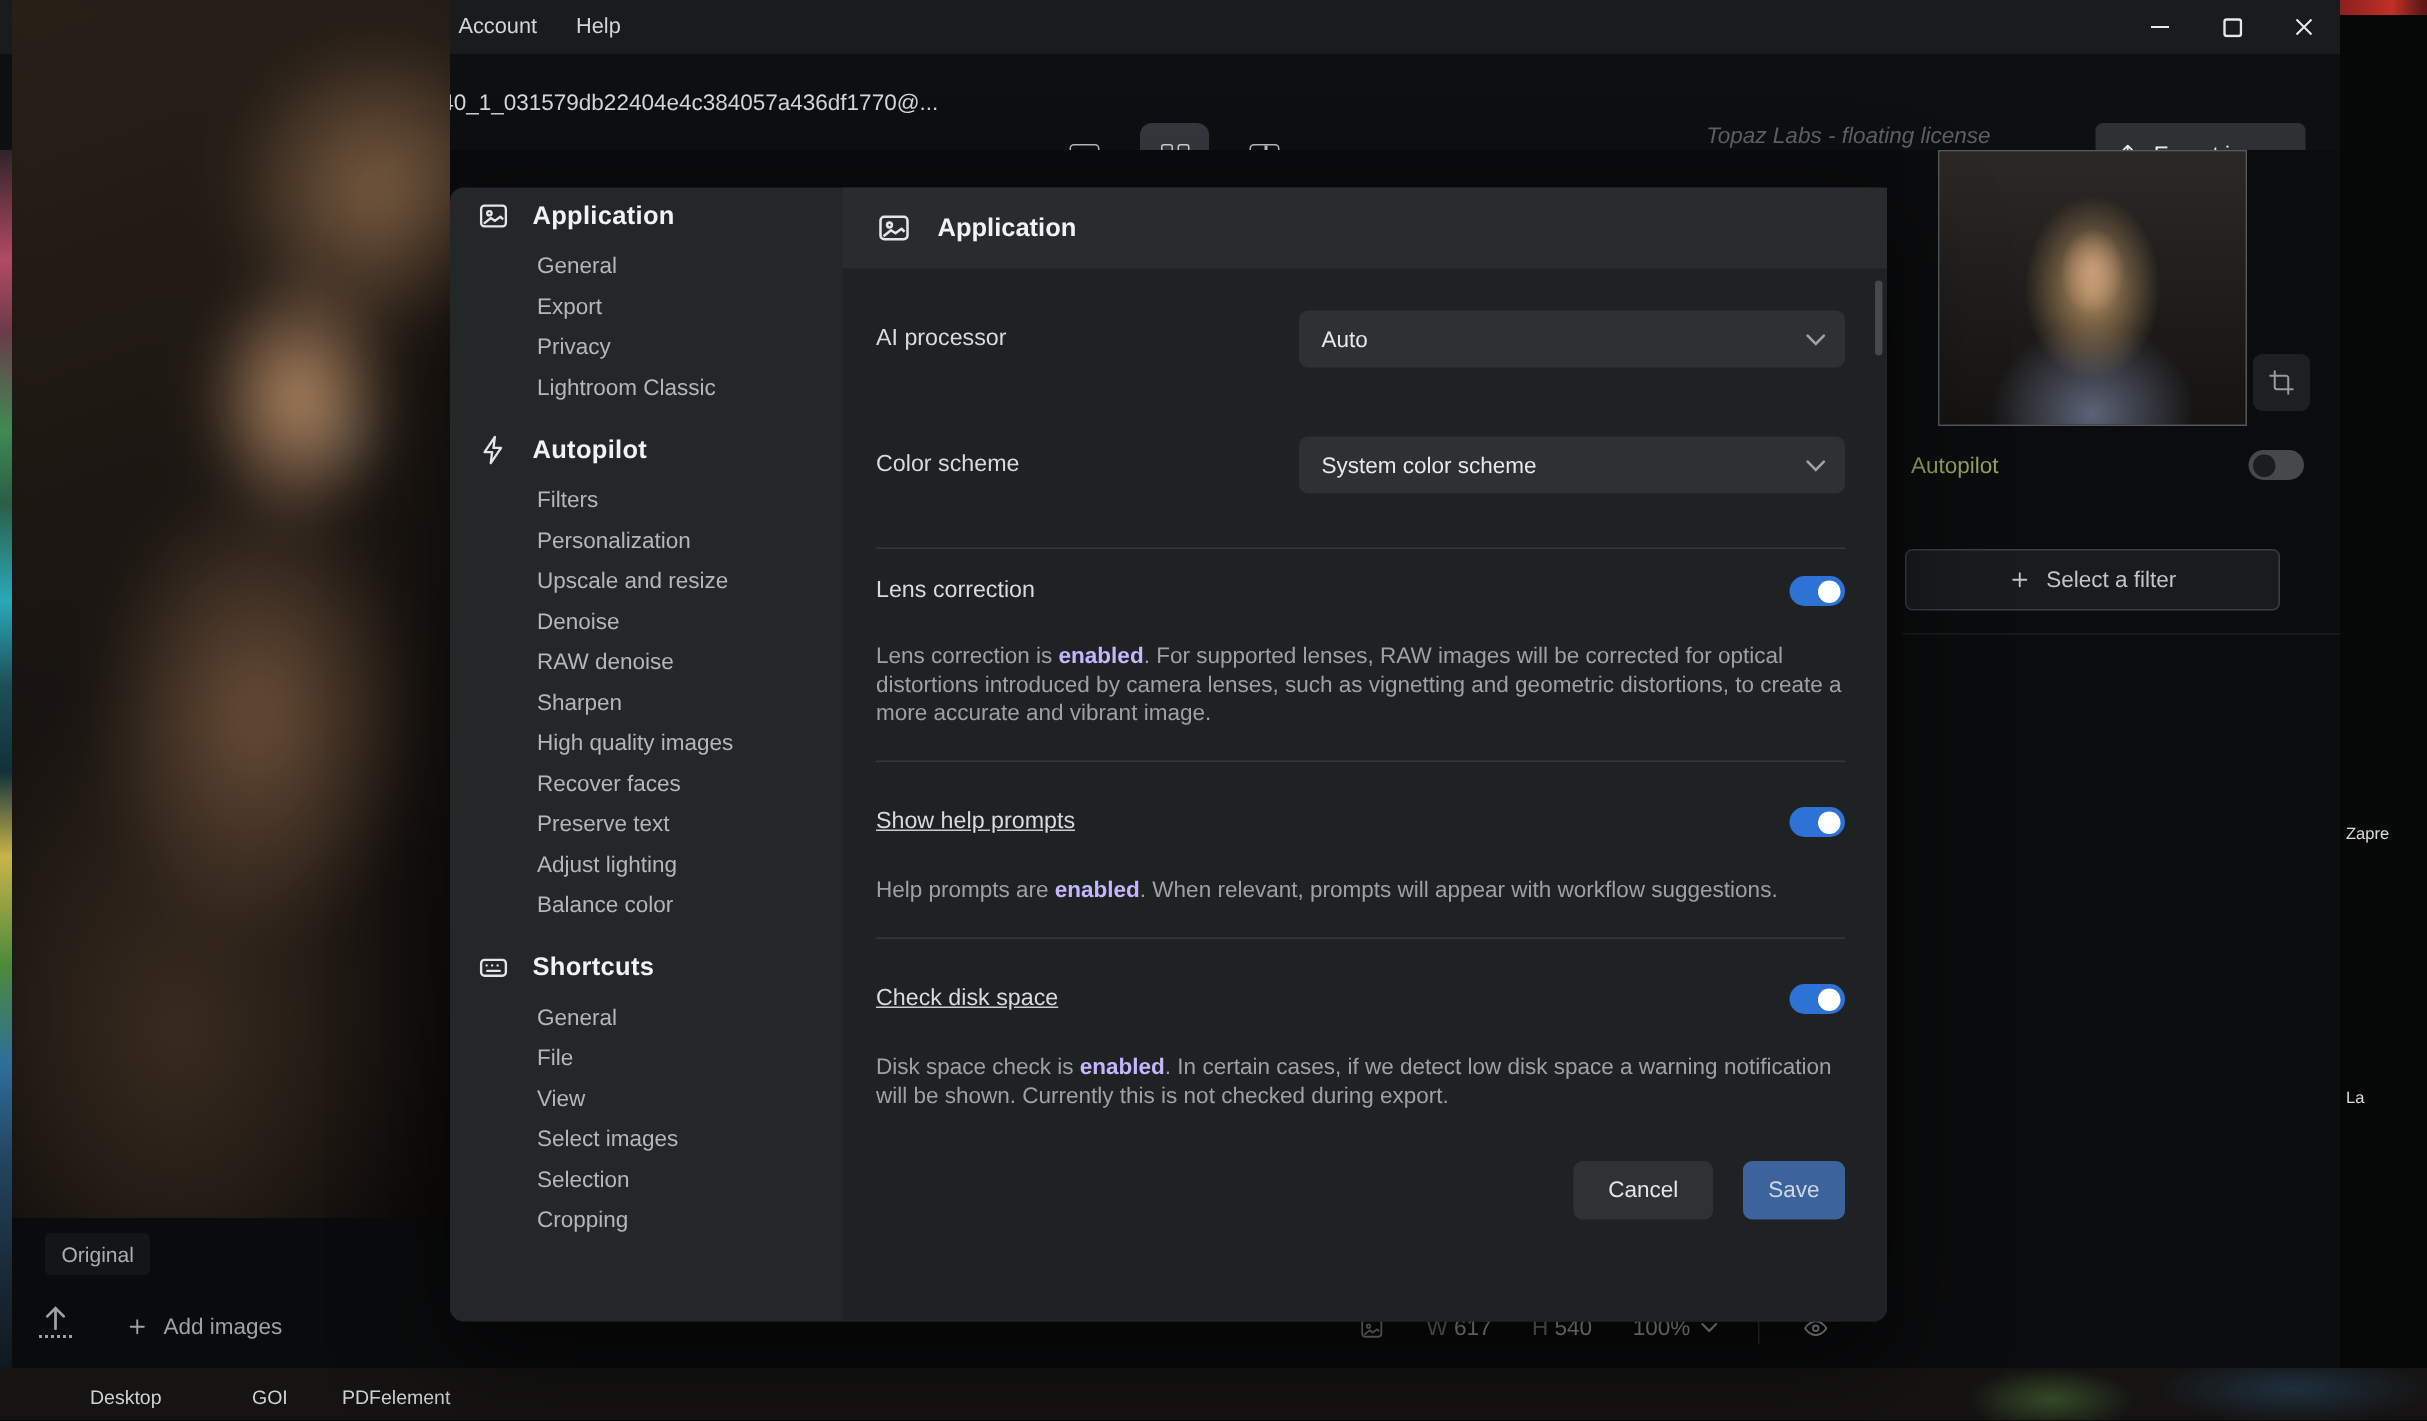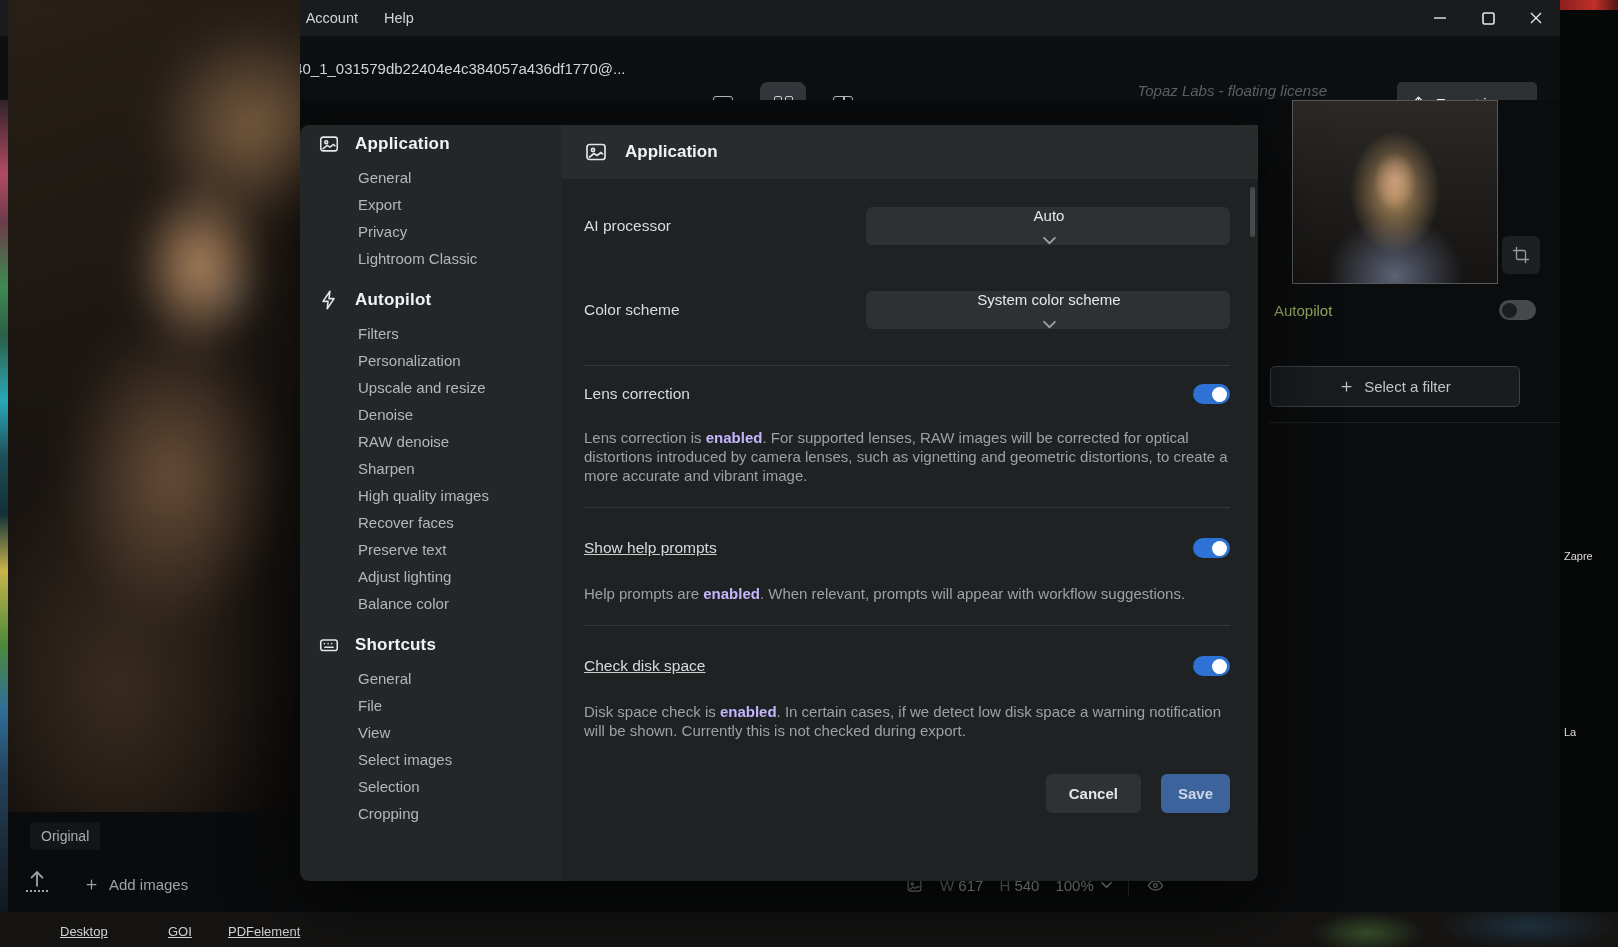--- a/index.html
+++ b/index.html
@@ -79,35 +79,35 @@
   .toggle { width:37px; height:20px; border-radius:10px; background:#2d72d4; position:relative; cursor:pointer; flex:none; }
   .toggle .knob { position:absolute; top:2.5px; right:3px; width:15px; height:15px; border-radius:50%; background:#fff; }
   .toggle.off { background:#45494c; }
   .toggle.off .knob { right:auto; left:3px; background:#1b1e1f; }
 
   
   .bb-upload { position:absolute; left:26px; top:870px; width:26px; color:#9ea2a4; }
   .bb-upload .dash { margin-top:3px; border-bottom:2px dotted #9ea2a4; width:22px; }
   .bb-add { position:absolute; left:84px; top:876px; display:flex; align-items:center; gap:10px;
             color:#9ea2a4; font-size:15px; cursor:pointer; }
-  .bb-right { position:absolute; left:905px; top:874px; display:flex; align-items:center; gap:16px; color:#9b9fa1; font-size:15px; }
+  .bb-right { position:absolute; left:905px; top:874px; display:flex; align-items:center; gap:27px; color:#9b9fa1; font-size:15px; }
   .dim { color:#6d7173; }
   .bb-zoom { display:flex; align-items:center; gap:7px; cursor:pointer; }
   .bb-vsep { width:1px; height:22px; background:#2e3234; }
 
   
   .desktop-right { position:absolute; left:1560px; top:0; width:58px; height:947px; background:#060707; overflow:hidden; }
   .desktop-right .red-sliver { position:absolute; left:0; top:0; width:58px; height:10px;
       background:linear-gradient(90deg,#8c1f1f,#c03028 60%,#511414); }
   .edge-frag { position:absolute; left:4px; color:rgba(255,255,255,.85); font-size:11px; white-space:nowrap; }
   .taskbar { position:absolute; left:0; top:912px; width:1618px; height:35px; background:#151413; overflow:hidden; }
   .taskbar::after { content:""; position:absolute; left:1260px; top:0; width:358px; height:35px;
       background:radial-gradient(80px 30px at 30% 60%, rgba(72,110,52,.6), transparent 70%),
                  radial-gradient(120px 30px at 75% 40%, rgba(34,66,88,.6), transparent 75%); }
-  .tb-item { position:absolute; top:12px; color:#cfd2d4; font-size:13px;text-decoration:underline; }
+  .tb-item { position:absolute; top:12px; color:#cfd2d4; font-size:13px; }
 
   
   .dialog { position:absolute; left:300px; top:125px; width:958px; height:756px; background:#242728;
             border-radius:9px; box-shadow:0 24px 70px rgba(0,0,0,.6); display:flex; flex-direction:column; }
   .dlg-header { height:54px; display:flex; align-items:center; justify-content:space-between; padding:0 18px 0 20px; flex:none; }
   .dlg-title { font-size:16px; color:#d6d9da; }
   .dlg-close { width:30px; height:30px; display:flex; align-items:center; justify-content:center; color:#c3c6c8; cursor:pointer; }
   .dlg-body { flex:1; display:flex; min-height:0; }
 
   .dlg-nav { width:262px; flex:none; padding:4px 0 0 18px; overflow:hidden; }
@@ -121,28 +121,28 @@
   .content-band { height:54px; flex:none; background:#292c2d; display:flex; align-items:center; gap:17px; padding-left:22px; }
   .band-icon { width:24px; height:24px; color:#e3e6e8; }
   .band-title { font-size:17px; font-weight:700; color:#f0f2f3; }
   .c-inner { padding:0 28px 0 22px; display:flex; flex-direction:column; }
   .sel-row { display:flex; align-items:center; justify-content:space-between; }
   .mt28 { margin-top:28px; } .mt46 { margin-top:46px; } .mt36 { margin-top:36px; }
   .mt24 { margin-top:24px; } .mt22 { margin-top:22px; } .mt30 { margin-top:30px;text-decoration:underline; }
   .mt26 { margin-top:26px; } .mt18 { margin-top:18px; } .mt34 { margin-top:34px; }
   .setting-label { font-size:15.5px; color:#d8dbdc; }
   .select { width:364px; height:38px; background:#2d3134; border-radius:6px; display:flex; align-items:center;
-            justify-content:space-between; padding:0 13px 0 15px; cursor:pointer;flex-direction:column; }
+            justify-content:space-between; padding:0 13px 0 15px; cursor:pointer; }
   .select-value { font-size:15px; color:#e6e8e9; }
   .chev { color:#9fa3a5; }
   .divider { height:1px; background:#35393b; }
   .tog-row { display:flex; align-items:center; justify-content:space-between; }
   .desc { font-size:15px; line-height:19px; color:#9da1a4; max-width:662px; }
   .desc .em { font-weight:700; color:#c4b5fd; }
-  .btn-row { display:flex; justify-content:flex-end; align-items:center; gap:20px;font-weight:bold; }
+  .btn-row { display:flex; justify-content:flex-end; align-items:center; gap:20px; }
   .btn { height:39px; border-radius:6px; display:flex; align-items:center; justify-content:center;
          font-size:15px; cursor:pointer; }
   .btn-cancel { background:#2e3234; color:#e3e5e6; padding:0 23px; }
   .btn-save { background:#3d639c; color:#ccd8e6; padding:0 17px; }
   .dlg-scrollthumb { position:absolute; right:3px; top:62px; width:5px; height:50px; background:#46494b; border-radius:3px; }
 </style>
 </head>
 <body>
 
 <div class="menubar">

